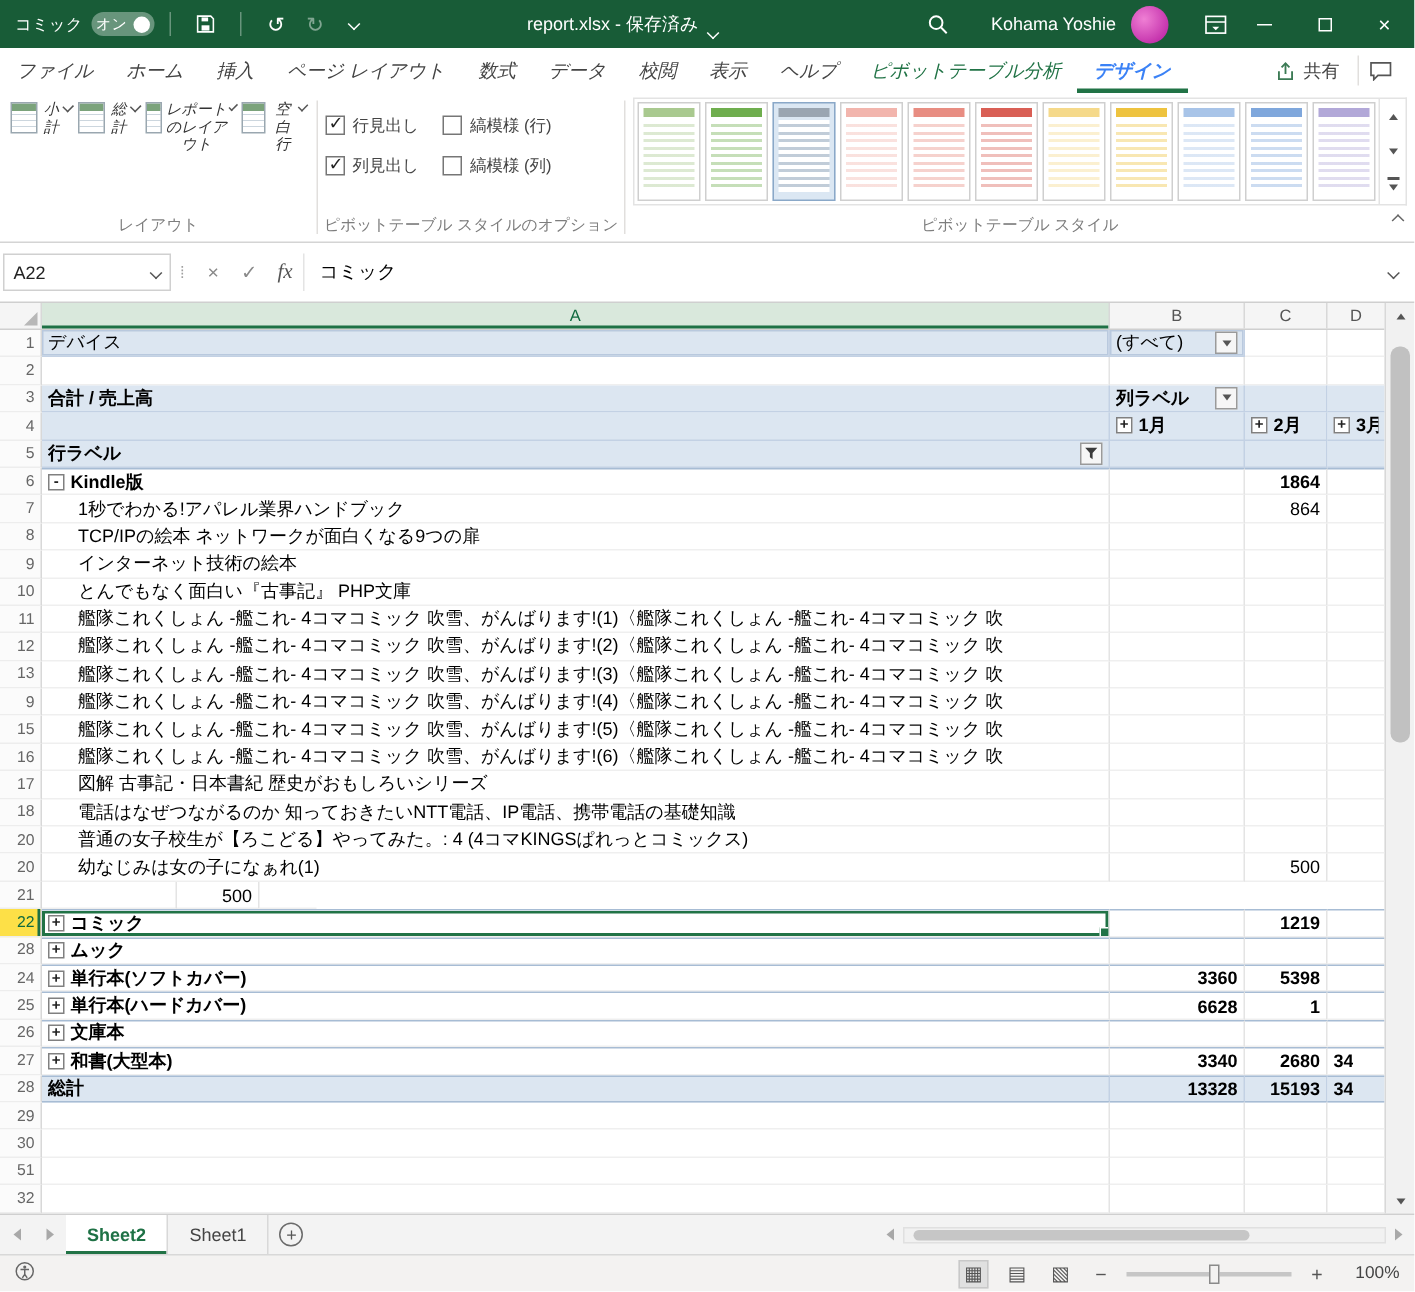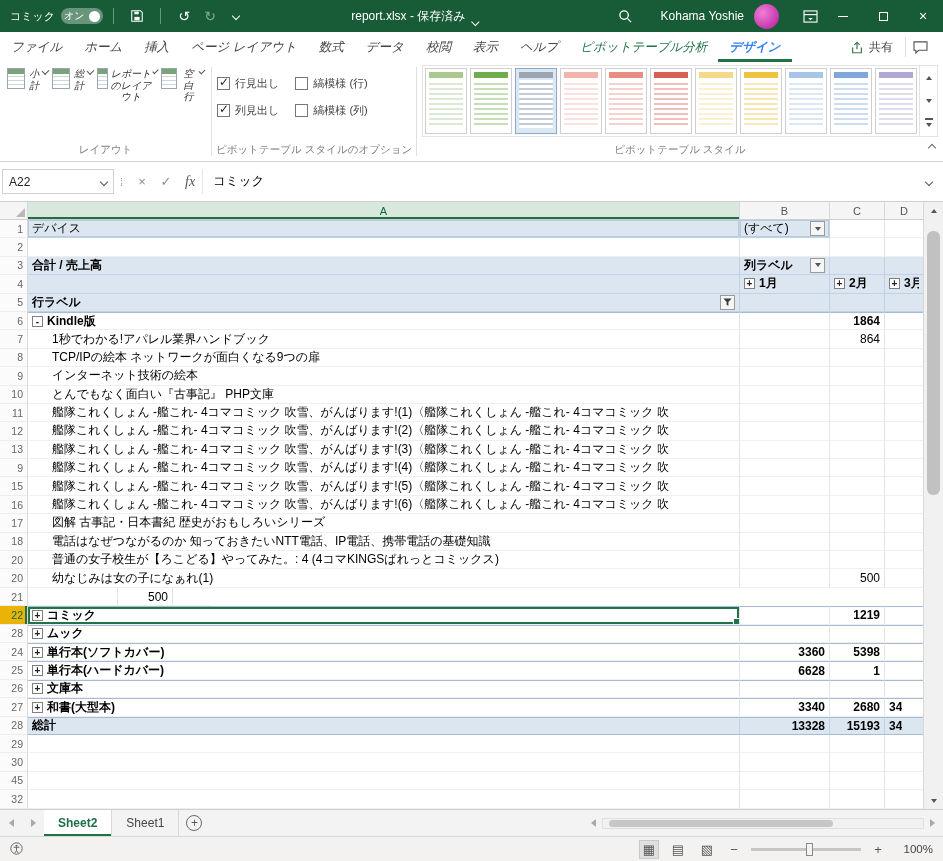--- a/index.html
+++ b/index.html
@@ -81,21 +81,21 @@
   .sheetcol { width:923px; display:flex; flex-direction:column; }
   .colhs { height:18px; display:flex; background:#f5f5f5; border-bottom:1px solid #cfcfcf; flex:0 0 auto; }
   .corner { width:28px; border-right:1px solid #d8d8d8; position:relative; }
   .corner-tri { position:absolute; right:2px; bottom:2px; width:0; height:0; border-left:9px solid transparent; border-bottom:9px solid #b8b8b8; }
   .colh { display:flex; align-items:center; justify-content:center; font-size:11px; color:#555; border-right:1px solid #d8d8d8; }
   .colh.sel { background:#d9e8dc; color:#0f6a3f; box-shadow: inset 0 -2px 0 #1e7145; }
   .w-a { width:712px; } .w-b { width:90px; } .w-c { width:55px; } .w-d { width:38px; border-right:none; }
   .rows { flex:1; overflow:hidden; background:#fff; }
   .row { display:flex; height:18.4px; }
   .rn { width:28px; flex:0 0 auto; font-size:10.5px; color:#666; display:flex; align-items:center; justify-content:flex-end; padding-right:4px; background:#fbfbfb; border-right:1px solid #d8d8d8; border-bottom:1px solid #ededed; }
-  .rn.sel { background:#eab308; color:#0f6a3f; box-shadow: inset -2px 0 0 #1e7145; }
+  .rn.sel { background:#fde047; color:#0f6a3f; box-shadow: inset -2px 0 0 #1e7145; }
   .cell { display:flex; align-items:center; padding:0 4px; border-right:1px solid #e4e4e4; border-bottom:1px solid #efefef; overflow:hidden; white-space:nowrap; font-size:12px; color:#000; position:relative; }
   .cell.a { width:712px; } .cell.b { width:90px; } .cell.c { width:55px; } .cell.d { width:38px; border-right:none; }
   .cell.blue { background:#dce6f1; border-right-color:#c3d1e4; border-bottom-color:#c3d1e4; }
   .cell.bold { font-weight:bold; }
   .cell.indent { padding-left:24px; }
   .cell.boxed { box-shadow: inset 0 0 0 1px #b9c9de; text-align: right; }
   .row.top .cell { border-top:1px solid #a7bcd4; }
   .row.bottom .cell { border-bottom:1px solid #a7bcd4; }
   .cell.selcell { box-shadow: inset 0 0 0 2px #217346 !important; }
   .cell.selcell::after { content:""; position:absolute; right:0; bottom:0; width:5px; height:5px; background:#217346; border-left:1px solid #fff; border-top:1px solid #fff; }
@@ -689,21 +689,21 @@
             <div class="cell d"></div>
           </div>
           <div class="row">
             <div class="rn">30</div>
             <div class="cell a"></div>
             <div class="cell b"></div>
             <div class="cell c"></div>
             <div class="cell d"></div>
           </div>
           <div class="row">
-            <div class="rn">45</div>
+            <div class="rn">51</div>
             <div class="cell a"></div>
             <div class="cell b"></div>
             <div class="cell c"></div>
             <div class="cell d"></div>
           </div>
           <div class="row">
             <div class="rn">32</div>
             <div class="cell a"></div>
             <div class="cell b"></div>
             <div class="cell c"></div>

